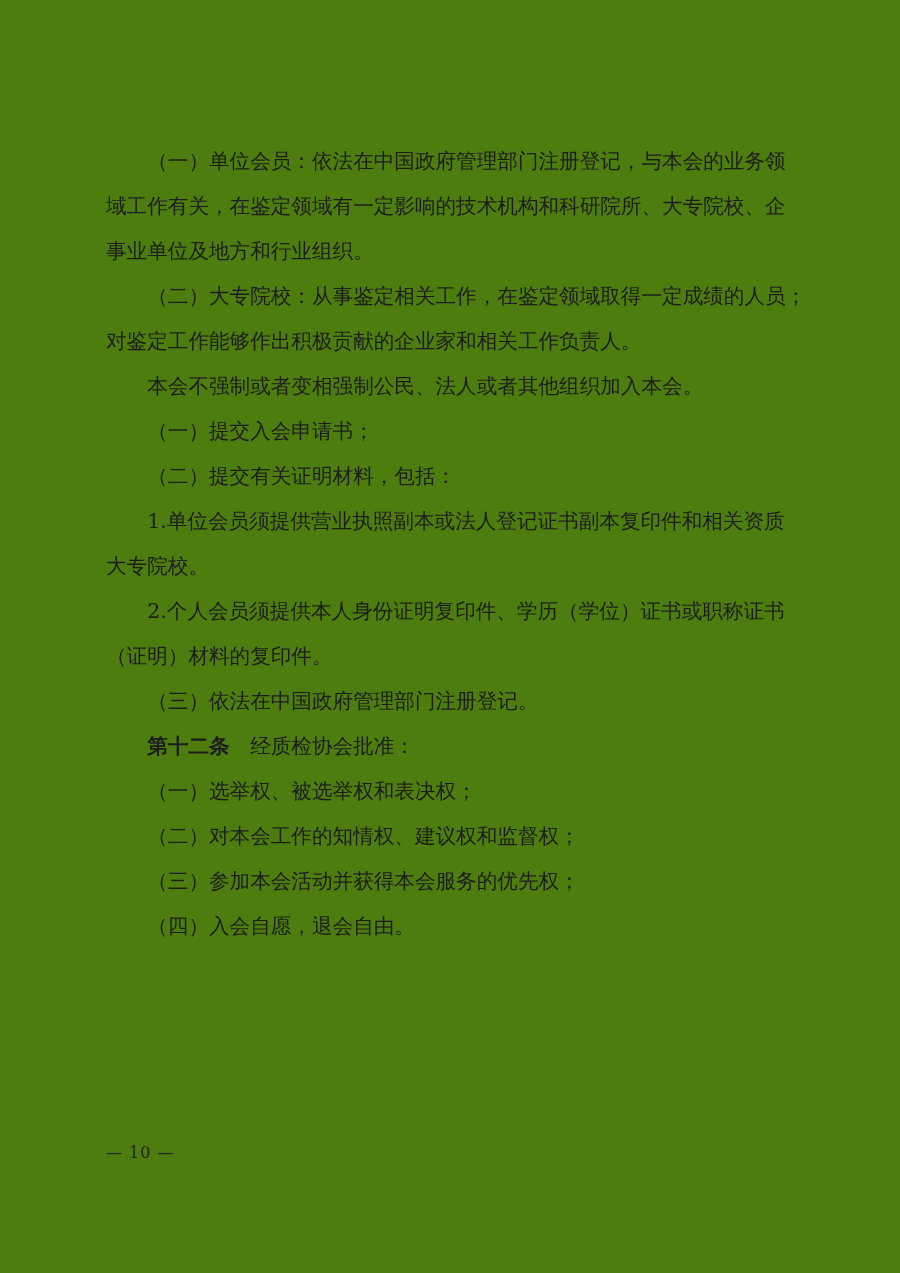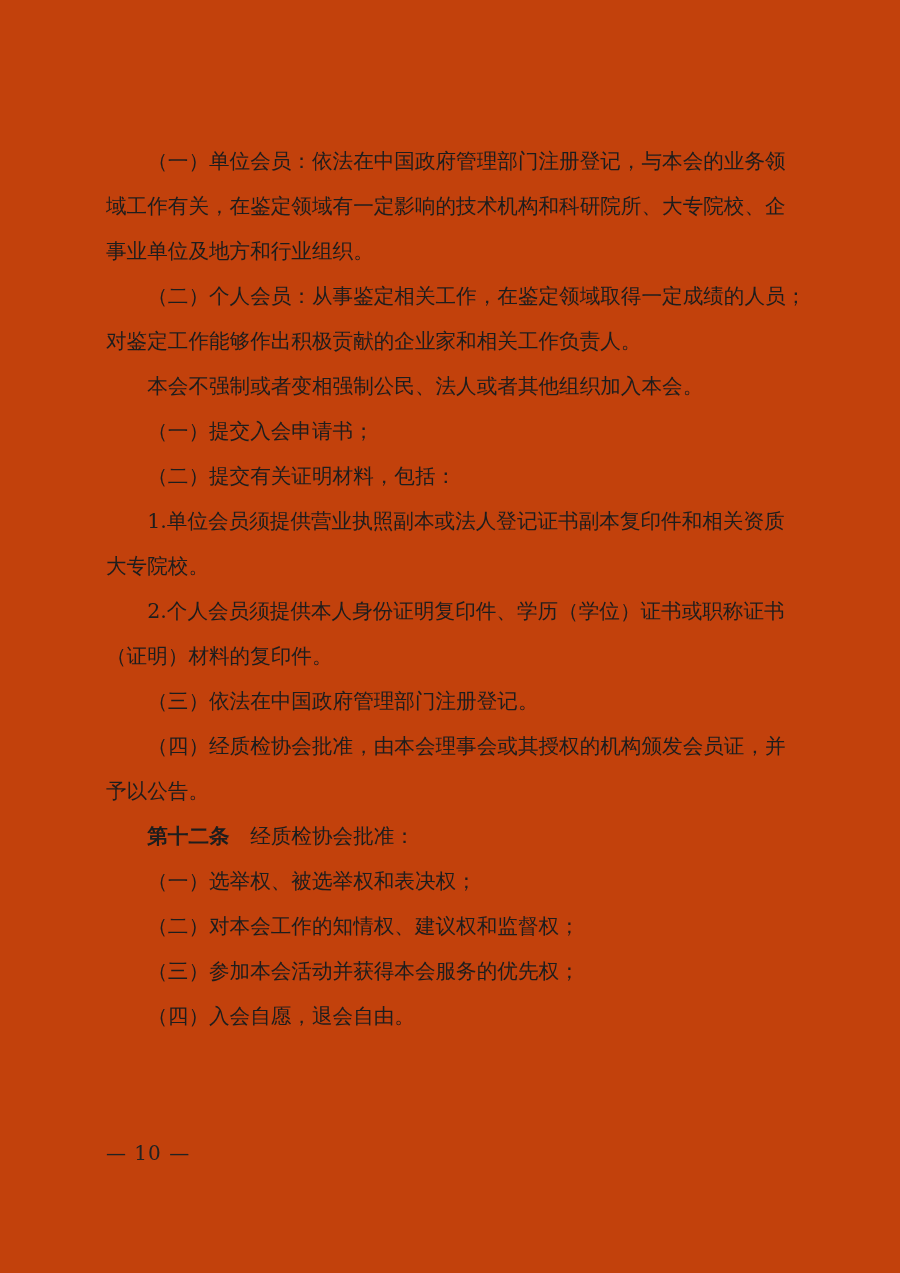--- a/index.html
+++ b/index.html
@@ -4,21 +4,21 @@
 <style>
   html, body {
     margin: 0;
     padding: 0;
     background: #ffffff;
   }
   .page {
     position: relative;
     width: 900px;
     height: 1273px;
-    background: #c2410c;
+    background: #4d7c0f;
     overflow: hidden;
     font-family: "DejaVu Serif", "Liberation Serif", serif;
     color: #1d1d1d;
   }
   .textblock {
     position: absolute;
     left: 106px;
     top: 139px;
     width: 680px;
   }
@@ -31,39 +31,39 @@
     text-align: left;
   }
   .line.first { text-indent: 2em; }
   .heading { font-weight: 700; }
   .footer {
     position: absolute;
     left: 106px;
     top: 1140px;
     height: 26px;
     line-height: 26px;
-    font-size: 20px;
+    font-size: 16px;
     letter-spacing: 1px;
     color: #222222;
   }
 </style>
 </head>
 <body>
 
 <div class="page">
   <div class="textblock">
 
     <div class="para">
       <div class="line first">（一）单位会员：依法在中国政府管理部门注册登记，与本会的业务领</div>
       <div class="line">域工作有关，在鉴定领域有一定影响的技术机构和科研院所、大专院校、企</div>
       <div class="line">事业单位及地方和行业组织。</div>
     </div>
 
     <div class="para">
-      <div class="line first">（二）个人会员：从事鉴定相关工作，在鉴定领域取得一定成绩的人员；</div>
+      <div class="line first">（二）大专院校：从事鉴定相关工作，在鉴定领域取得一定成绩的人员；</div>
       <div class="line">对鉴定工作能够作出积极贡献的企业家和相关工作负责人。</div>
     </div>
 
     <div class="para">
       <div class="line first">本会不强制或者变相强制公民、法人或者其他组织加入本会。</div>
     </div>
 
 
     <div class="para">
       <div class="line first">（一）提交入会申请书；</div>
@@ -80,24 +80,20 @@
 
     <div class="para">
       <div class="line first">2.个人会员须提供本人身份证明复印件、学历（学位）证书或职称证书</div>
       <div class="line">（证明）材料的复印件。</div>
     </div>
 
     <div class="para">
       <div class="line first">（三）依法在中国政府管理部门注册登记。</div>
     </div>
 
-    <div class="para">
-      <div class="line first">（四）经质检协会批准，由本会理事会或其授权的机构颁发会员证，并</div>
-      <div class="line">予以公告。</div>
-    </div>
 
     <div class="para">
       <div class="line first"><span class="heading">第十二条</span><span>　经质检协会批准：</span></div>
     </div>
 
     <div class="para">
       <div class="line first">（一）选举权、被选举权和表决权；</div>
     </div>
 
     <div class="para">

